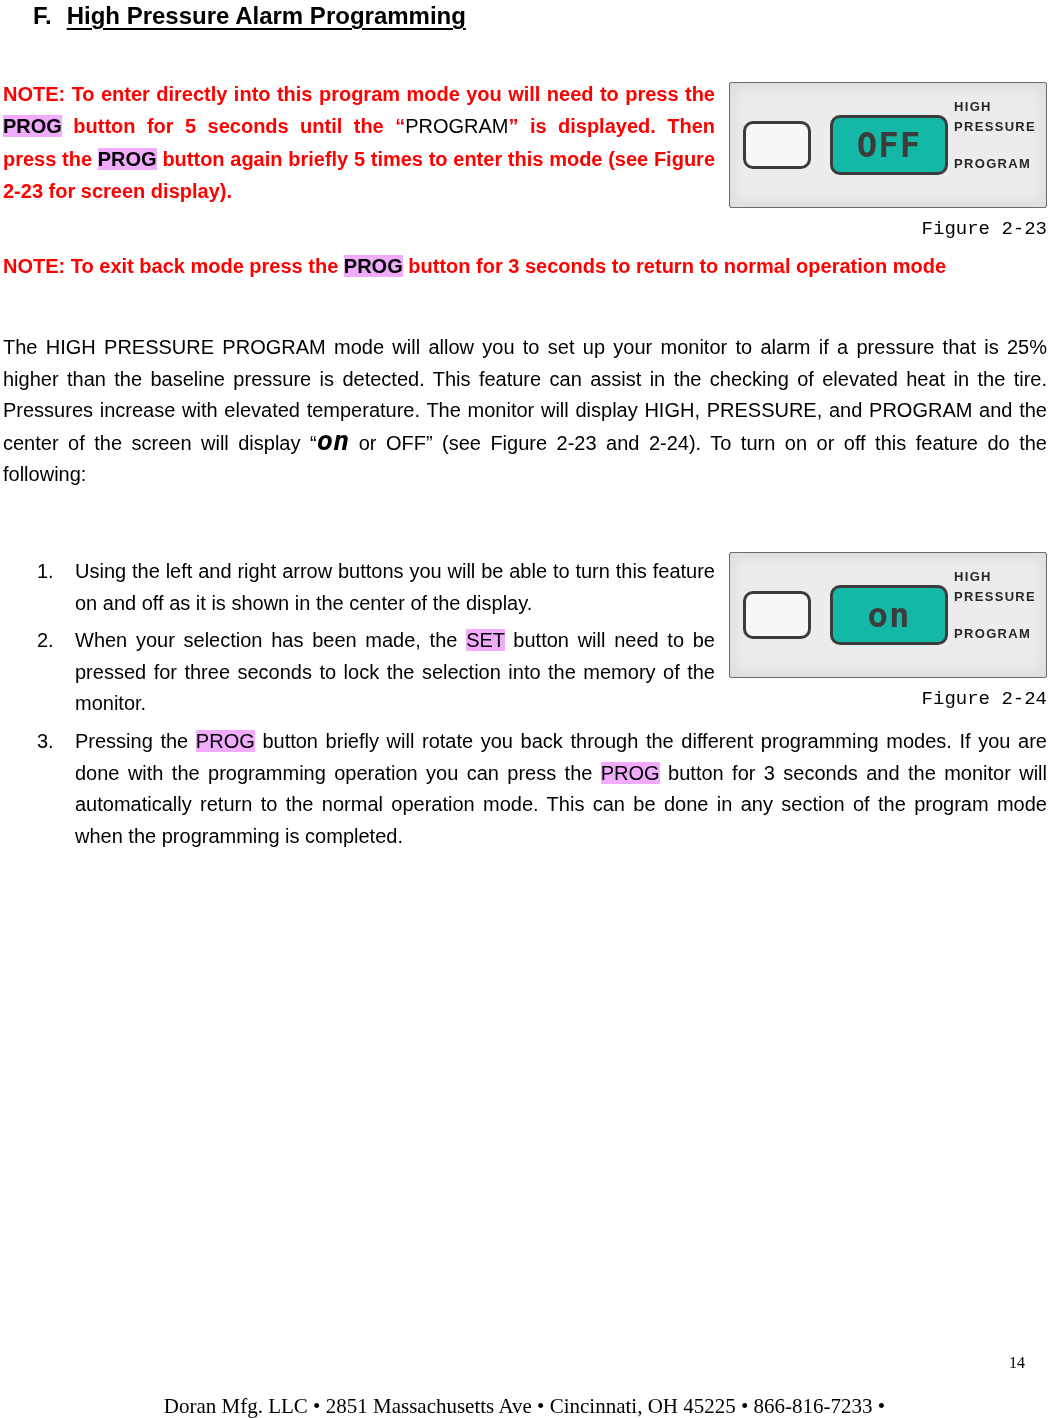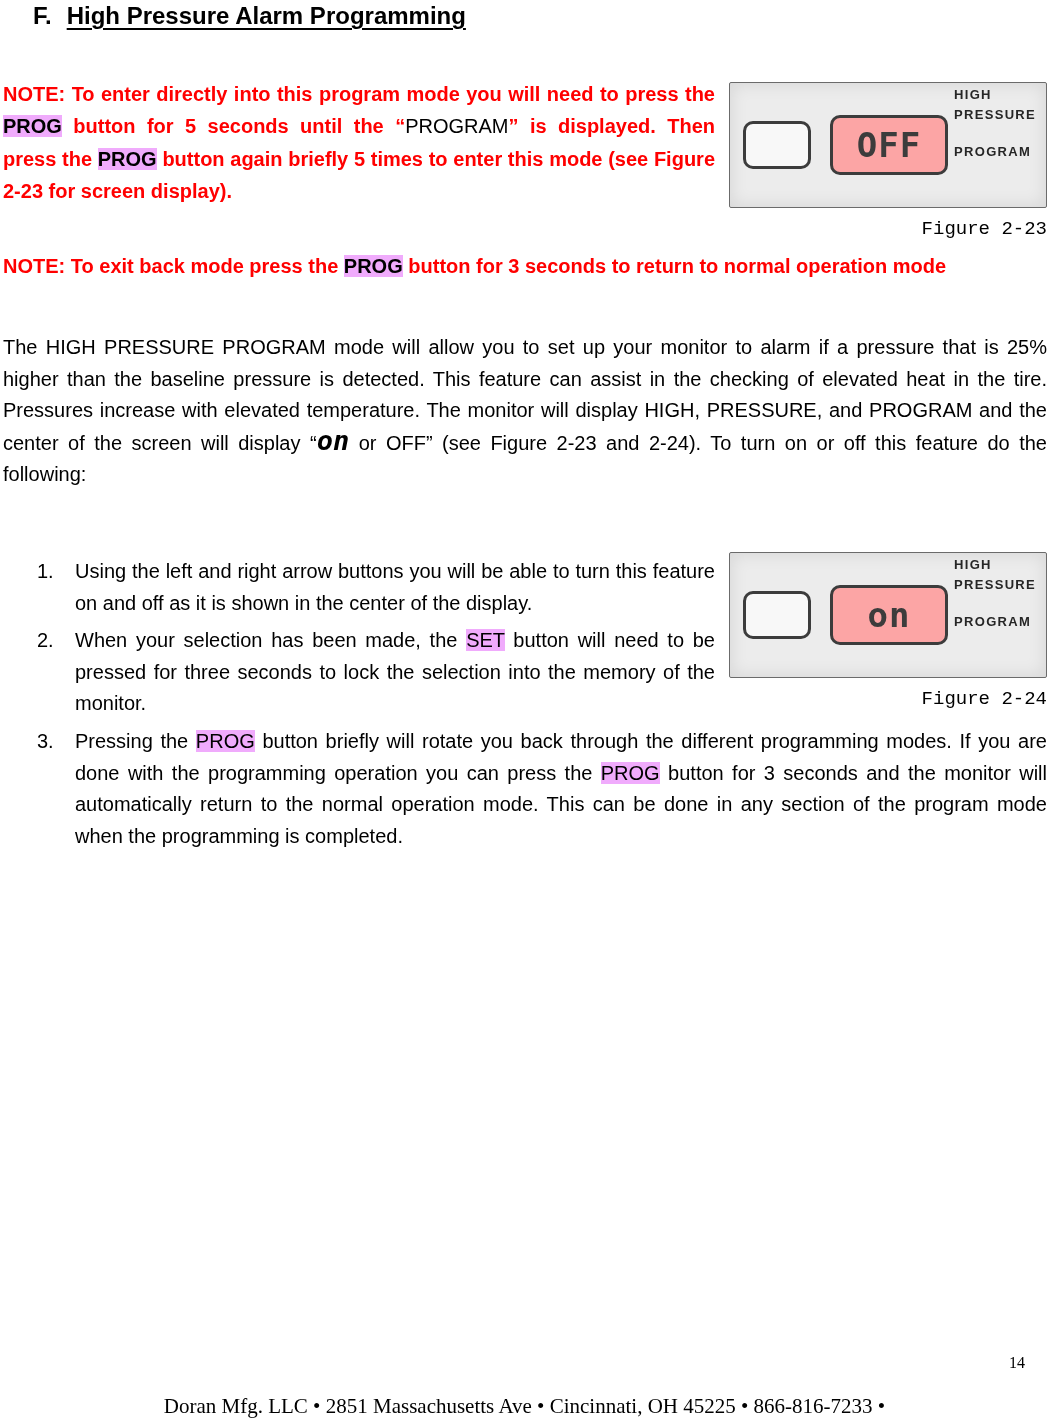--- a/index.html
+++ b/index.html
@@ -61,29 +61,29 @@
   .lcd-btn {
     position:absolute; left:13px; top:38px;
     width:68px; height:48px;
     border:3px solid #3c3c3c; border-radius:10px;
     background:#f8f8f8;
   }
   .lcd-value-box {
     position:absolute; left:100px; top:32px;
     width:118px; height:60px;
     border:3px solid #3c3c3c; border-radius:10px;
-    background:#fca5a5;
+    background:#14b8a6;
     display:flex; align-items:center; justify-content:center;
   }
   .lcd-value {
     font-family:"DejaVu Sans Mono", monospace;
     font-weight:bold; font-size:34px; letter-spacing:1px;
     color:#3c3c3c;
   }
-  .lcd-labels { position:absolute; right:10px; top:2px; }
+  .lcd-labels { position:absolute; right:10px; top:14px; }
   .lcd-label {
     font-size:13px; font-weight:bold; letter-spacing:1.3px;
     color:#262626; line-height:1.55;
   }
   .lcd-label-program { margin-top:17px; }
   .figure-caption {
     margin-top:10px; text-align:right;
     font-size:19px; color:#000;font-family:Liberation Mono, monospace;
   }
 

